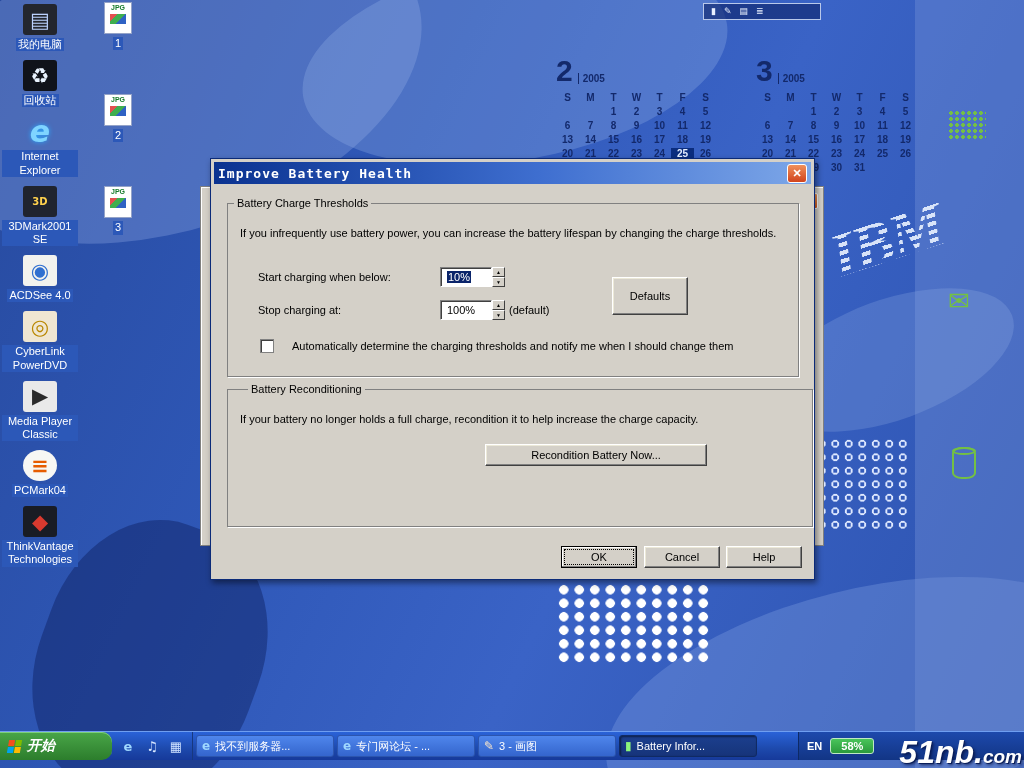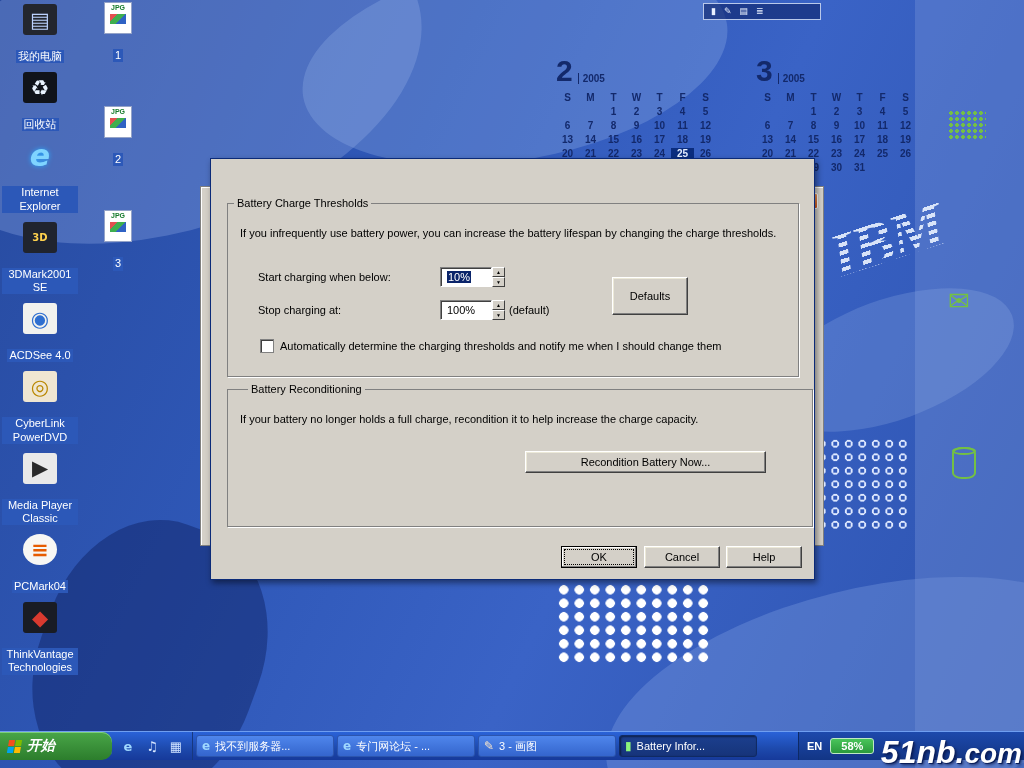--- a/index.html
+++ b/index.html
@@ -25,21 +25,21 @@
   .cylinder{position:absolute;left:952px;top:447px;width:20px;height:28px;border:2px solid #74c043;border-radius:10px/6px;}
   .cylinder::before{content:"";position:absolute;left:-2px;top:-2px;width:20px;height:8px;border:2px solid #74c043;border-radius:50%;box-sizing:border-box;width:24px;}
   .ring-dots{position:absolute;left:815px;top:437px;width:97px;height:95px;background-image:radial-gradient(circle,rgba(0,0,0,0) 2.2px,#dfe9ff 2.3px 3.9px,rgba(0,0,0,0) 4.1px);background-size:13.5px 13.5px;}
   .big-dots{position:absolute;left:556px;top:583px;width:157px;height:80px;background-image:radial-gradient(circle,#fff 4.4px,rgba(0,0,0,0) 4.9px);background-size:15.5px 13.5px;}
 
   
   #desktop-icons{position:absolute;left:2px;top:4px;width:76px;display:flex;flex-direction:column;gap:9px;z-index:2;}
   #file-icons{position:absolute;left:96px;top:2px;width:44px;display:flex;flex-direction:column;gap:44px;z-index:2;}
   .dicon{display:flex;flex-direction:column;align-items:center;gap:3px;cursor:default;}
   .dicon-art{width:34px;height:31px;border-radius:3px;display:flex;align-items:center;justify-content:center;font:bold 21px "DejaVu Sans",sans-serif;}
-  .dicon-label{max-width:74px;text-align:center;font:11px "Liberation Sans",sans-serif;color:#fff;background:#2c58b8;padding:0 2px;line-height:1.2;margin-top:12px;}
+  .dicon-label{max-width:74px;text-align:center;font:11px "Liberation Sans",sans-serif;color:#fff;background:#2c58b8;padding:0 2px;line-height:1.2;}
   .jpg-art{width:26px;height:30px;background:#fff;border:1px solid #94a3c8;display:flex;flex-direction:column;align-items:center;}
   .jpg-badge{font:bold 7px "Liberation Sans",sans-serif;color:#157a2a;margin-top:1px;}
   .jpg-pic{width:16px;height:10px;margin-top:3px;background:linear-gradient(135deg,#e34f4f 0 30%,#3fae4f 30% 60%,#2f62c4 60%);}
 
   
   #bg-window{position:absolute;left:200px;top:186px;width:622px;height:358px;background:#d4d0c8;border:1px solid #808080;box-shadow:1px 1px 0 #fff inset;z-index:3;}
   #bg-window .orange-btn{position:absolute;right:5px;top:6px;width:16px;height:14px;background:linear-gradient(#f29a5a,#d85c1e);border:1px solid #fff;border-radius:2px;}
 
   
   #dialog{position:absolute;left:210px;top:158px;width:603px;height:420px;background:#d4d0c8;border:1px solid #0b2a78;box-shadow:2px 3px 6px rgba(0,0,0,.45);z-index:4;}
@@ -51,21 +51,21 @@
   #group-thresholds{left:16px;top:38px;width:570px;height:178px;}
   #group-recondition{left:16px;top:224px;width:570px;height:142px;padding-left:14px;}
   .gdesc{position:absolute;left:12px;top:18px;font:11px "Liberation Sans",sans-serif;color:#000;width:545px;}
   .rowlbl{position:absolute;font:11px "Liberation Sans",sans-serif;color:#000;}
   .spin{position:absolute;width:44px;height:18px;background:#fff;border:1px solid;border-color:#808080 #fff #fff #808080;box-shadow:inset 1px 1px 0 #404040;display:flex;align-items:center;padding-left:6px;font:11px "Liberation Sans",sans-serif;}
   .spin .sel{background:#0a246a;color:#fff;padding:0 1px;}
   .spin-btns{position:absolute;right:-14px;top:-1px;width:13px;height:18px;display:flex;flex-direction:column;}
   .spin-btns span{flex:1;background:#d4d0c8;border:1px solid;border-color:#fff #404040 #404040 #fff;font-size:5px;line-height:8px;text-align:center;color:#000;cursor:pointer;}
   .note{position:absolute;font:11px "Liberation Sans",sans-serif;color:#000;}
   .btn{position:absolute;background:#d4d0c8;border:1px solid;border-color:#fff #404040 #404040 #fff;box-shadow:inset -1px -1px 0 #808080,inset 1px 1px 0 #ece9d8;font:11px "Liberation Sans",sans-serif;color:#000;cursor:pointer;}
-  .check{position:absolute;display:flex;align-items:center;gap:6px;font:11px "Liberation Sans",sans-serif;color:#000;}
+  .check{position:absolute;display:flex;align-items:center;gap:18px;font:11px "Liberation Sans",sans-serif;color:#000;}
   .checkbox{width:12px;height:12px;background:#fff;border:1px solid #808080;box-shadow:inset 1px 1px 0 #404040;cursor:pointer;flex:0 0 12px;}
   #btn-ok{left:350px;top:387px;width:76px;height:22px;border:1px solid #000;box-shadow:inset -1px -1px 0 #808080,inset 1px 1px 0 #fff;outline:1px dotted #000;outline-offset:-4px;}
   #btn-cancel{left:433px;top:387px;width:76px;height:22px;}
   #btn-help{left:515px;top:387px;width:76px;height:22px;}
 
   
   #taskbar{position:absolute;left:0;bottom:8px;width:1024px;height:28px;background:linear-gradient(#2a62d8,#1d49ac 60%,#16399a);border-top:1px solid #6f9ef0;display:flex;align-items:stretch;z-index:5;}
   #start{width:104px;background:linear-gradient(#49a648,#2c7d2c);border-radius:0 10px 10px 0;display:flex;align-items:center;gap:6px;padding-left:8px;color:#fff;font:bold italic 14px "Liberation Sans",sans-serif;box-shadow:inset 0 1px 0 #7ed07d;cursor:pointer;}
   .flag{display:grid;grid-template-columns:6px 6px;grid-template-rows:6px 6px;gap:1px;transform:skewX(-10deg);}
   .flag i{display:block;}
@@ -74,21 +74,21 @@
   #tasks{flex:1;display:flex;align-items:center;gap:3px;padding:2px 3px;overflow:hidden;}
   .task{width:138px;height:22px;background:linear-gradient(#4f86ec,#3465cd);border:1px solid #2c55ae;border-radius:3px;display:flex;align-items:center;gap:5px;padding:0 5px;color:#fff;font:11px "Liberation Sans",sans-serif;white-space:nowrap;overflow:hidden;cursor:pointer;box-sizing:border-box;flex:0 0 auto;}
   .task.active{background:linear-gradient(#1c3f8e,#16347a);border-color:#102a63;box-shadow:inset 1px 1px 2px rgba(0,0,0,.5);}
   .task-ic{font:bold 12px "DejaVu Sans",sans-serif;}
   #tray{width:226px;background:linear-gradient(#1d49ac,#123585);border-left:1px solid #0e2a66;display:flex;align-items:center;gap:8px;padding:0 8px;box-sizing:border-box;}
   #tray-lang{color:#fff;font:bold 11px "Liberation Sans",sans-serif;cursor:pointer;}
   #tray-batt{background:linear-gradient(#49c45a,#2a9a3c);border:1px solid #bfe8c5;border-radius:3px;color:#fff;font:bold 11px "Liberation Sans",sans-serif;padding:1px 10px;cursor:pointer;}
 
   
   #watermark{position:absolute;right:2px;bottom:-3px;z-index:6;pointer-events:none;font:bold italic 32px "Liberation Sans",sans-serif;color:#fff;text-shadow:1px 1px 0 #0a1e5a,2px 2px 3px rgba(5,15,60,.7);}
-  #watermark .tld{font-size:28px;}
+  #watermark .tld{font-size:19px;}
 </style>
 </head>
 <body>
 
 <div id="screen">
 
   <div class="wshape" style="left:-90px;top:-70px;width:520px;height:300px;background:rgba(140,165,225,.35);border-radius:50%;transform:rotate(-18deg);"></div>
   <div class="wshape" style="left:300px;top:-40px;width:430px;height:200px;background:rgba(150,178,232,.30);border-radius:50%;transform:rotate(-10deg);"></div>
   <div class="wshape" style="left:40px;top:520px;width:220px;height:280px;background:rgba(14,30,96,.45);border-radius:45%;transform:rotate(20deg);"></div>
   <div class="wshape" style="left:600px;top:590px;width:520px;height:230px;background:rgba(130,160,226,.35);border-radius:50%;transform:rotate(-14deg);"></div>
@@ -268,20 +268,26 @@
         </div>
         <div class="dicon-label">3</div>
       </div>
     </div>
 
   <div id="bg-window">
     <span class="orange-btn"></span>
   </div>
 
   <div id="dialog">
+    <div class="titlebar">
+      <span class="title">Improve Battery Health</span>
+      <span class="close">
+          <span>✕</span>
+        </span>
+    </div>
 
     <fieldset class="group" id="group-thresholds">
       <legend>Battery Charge Thresholds</legend>
       <div class="gdesc">If you infrequently use battery power, you can increase the battery lifespan by changing the charge thresholds.</div>
       <span class="rowlbl" style="left:30px;top:62px;">Start charging when below:</span>
       <span class="spin" style="left:212px;top:58px;">
         <span class="sel">10%</span>
         <span class="spin-btns">
             <span>▲</span>
             <span>▼</span>
@@ -299,21 +305,21 @@
       <button class="btn" style="left:384px;top:68px;width:76px;height:38px;">Defaults</button>
       <label class="check" style="left:32px;top:130px;">
         <span class="checkbox"></span>
         <span>Automatically determine the charging thresholds and notify me when I should change them</span>
       </label>
     </fieldset>
 
     <fieldset class="group" id="group-recondition">
       <legend>Battery Reconditioning</legend>
       <div class="gdesc">If your battery no longer holds a full charge, recondition it to help increase the charge capacity.</div>
-      <button class="btn" style="left:257px;top:56px;width:241px;height:22px;margin-left:40px;">Recondition Battery Now...</button>
+      <button class="btn" style="left:257px;top:49px;width:222px;height:22px;">Recondition Battery Now...</button>
     </fieldset>
 
     <button class="btn" id="btn-ok">OK</button>
     <button class="btn" id="btn-cancel">Cancel</button>
     <button class="btn" id="btn-help">Help</button>
   </div>
 
   <div id="taskbar">
     <div id="start">
       <span class="flag">

